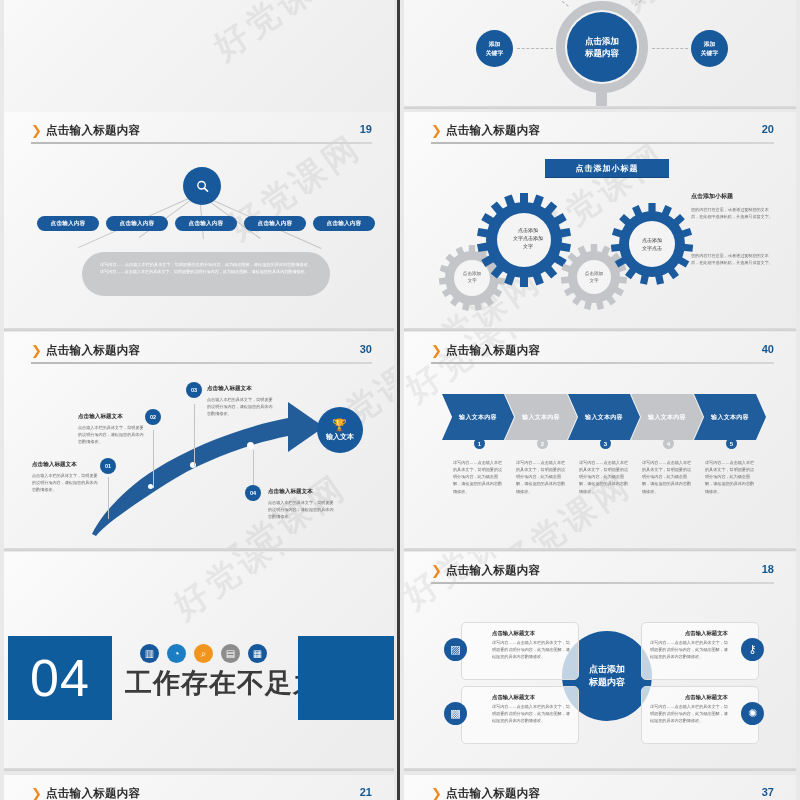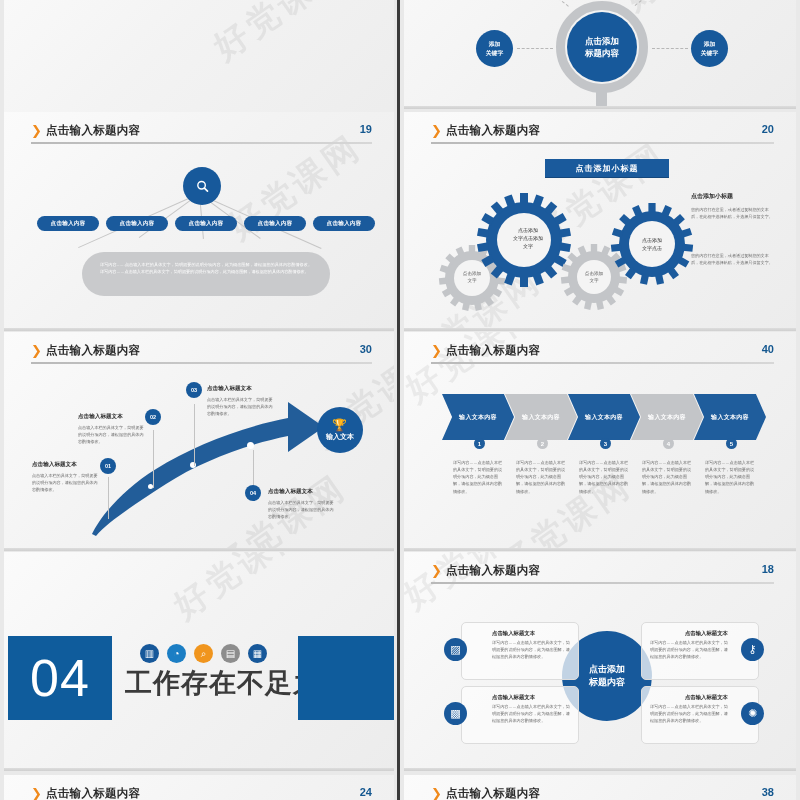--- a/index.html
+++ b/index.html
@@ -594,30 +594,30 @@
       </div>
       <div class="rnd-ic" style="left:337px;top:150px;">✺</div>
     </div>
   </div>
 
   <div class="slide" style="left:4px;top:775px;width:390px;height:219px;">
     <div class="slide-inner">
       <div class="hdr">
         <span class="chev">❯</span>
         <span class="htxt">点击输入标题内容</span>
-        <span class="pno">24</span>
+        <span class="pno">21</span>
 
       </div>
     </div>
   </div>
 
   <div class="slide" style="left:404px;top:775px;width:392px;height:219px;">
     <div class="slide-inner">
       <div class="hdr">
         <span class="chev">❯</span>
         <span class="htxt">点击输入标题内容</span>
-        <span class="pno">38</span>
+        <span class="pno">37</span>
 
       </div>
     </div>
   </div>
 
 </div>
 
 </body></html>

